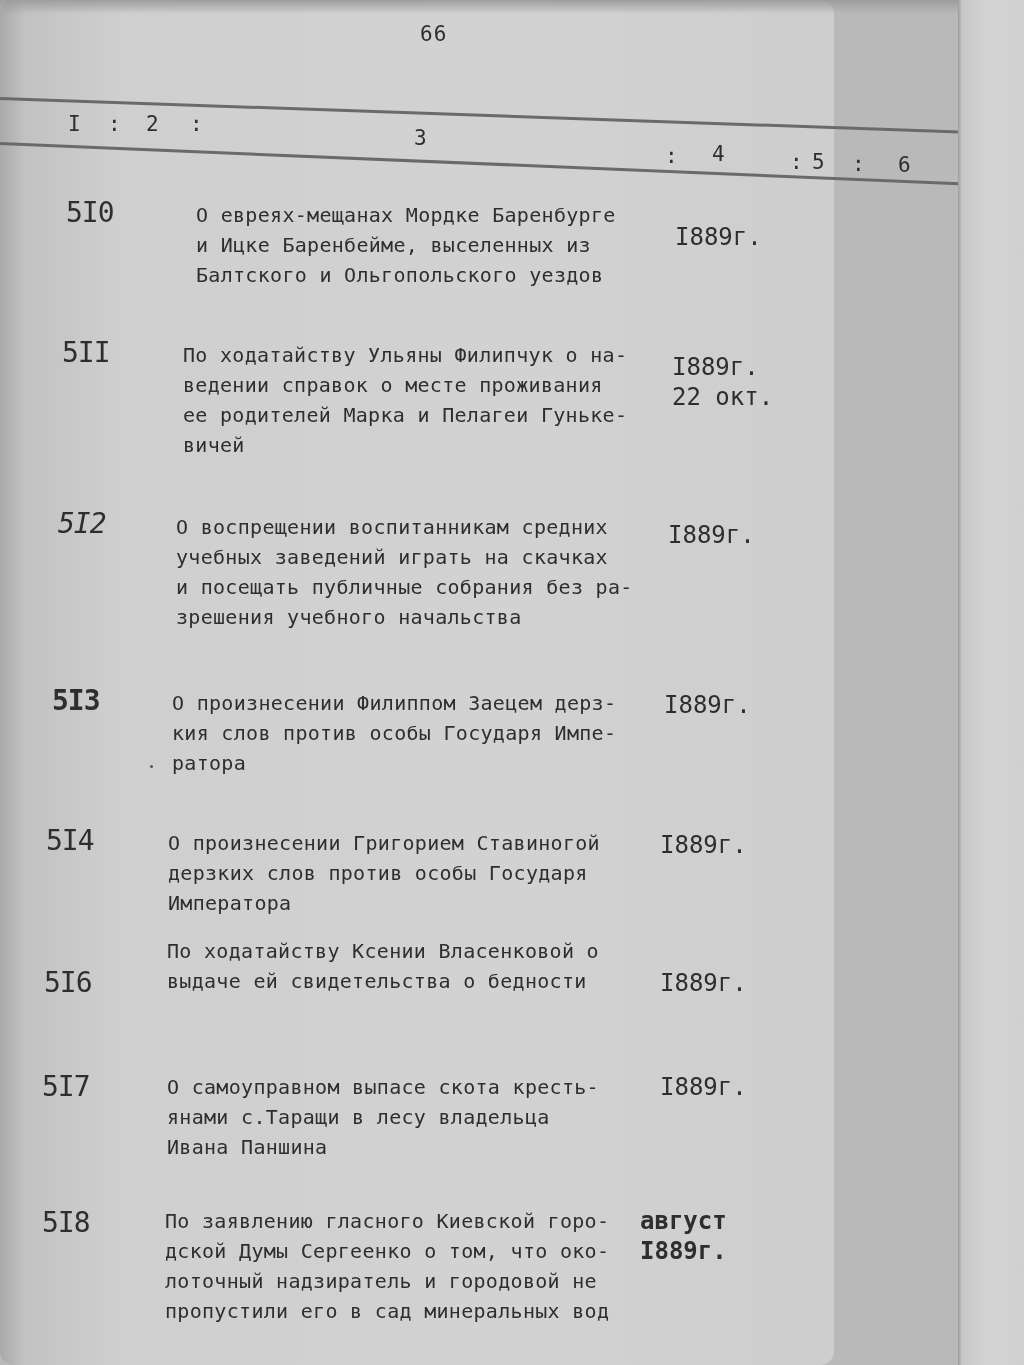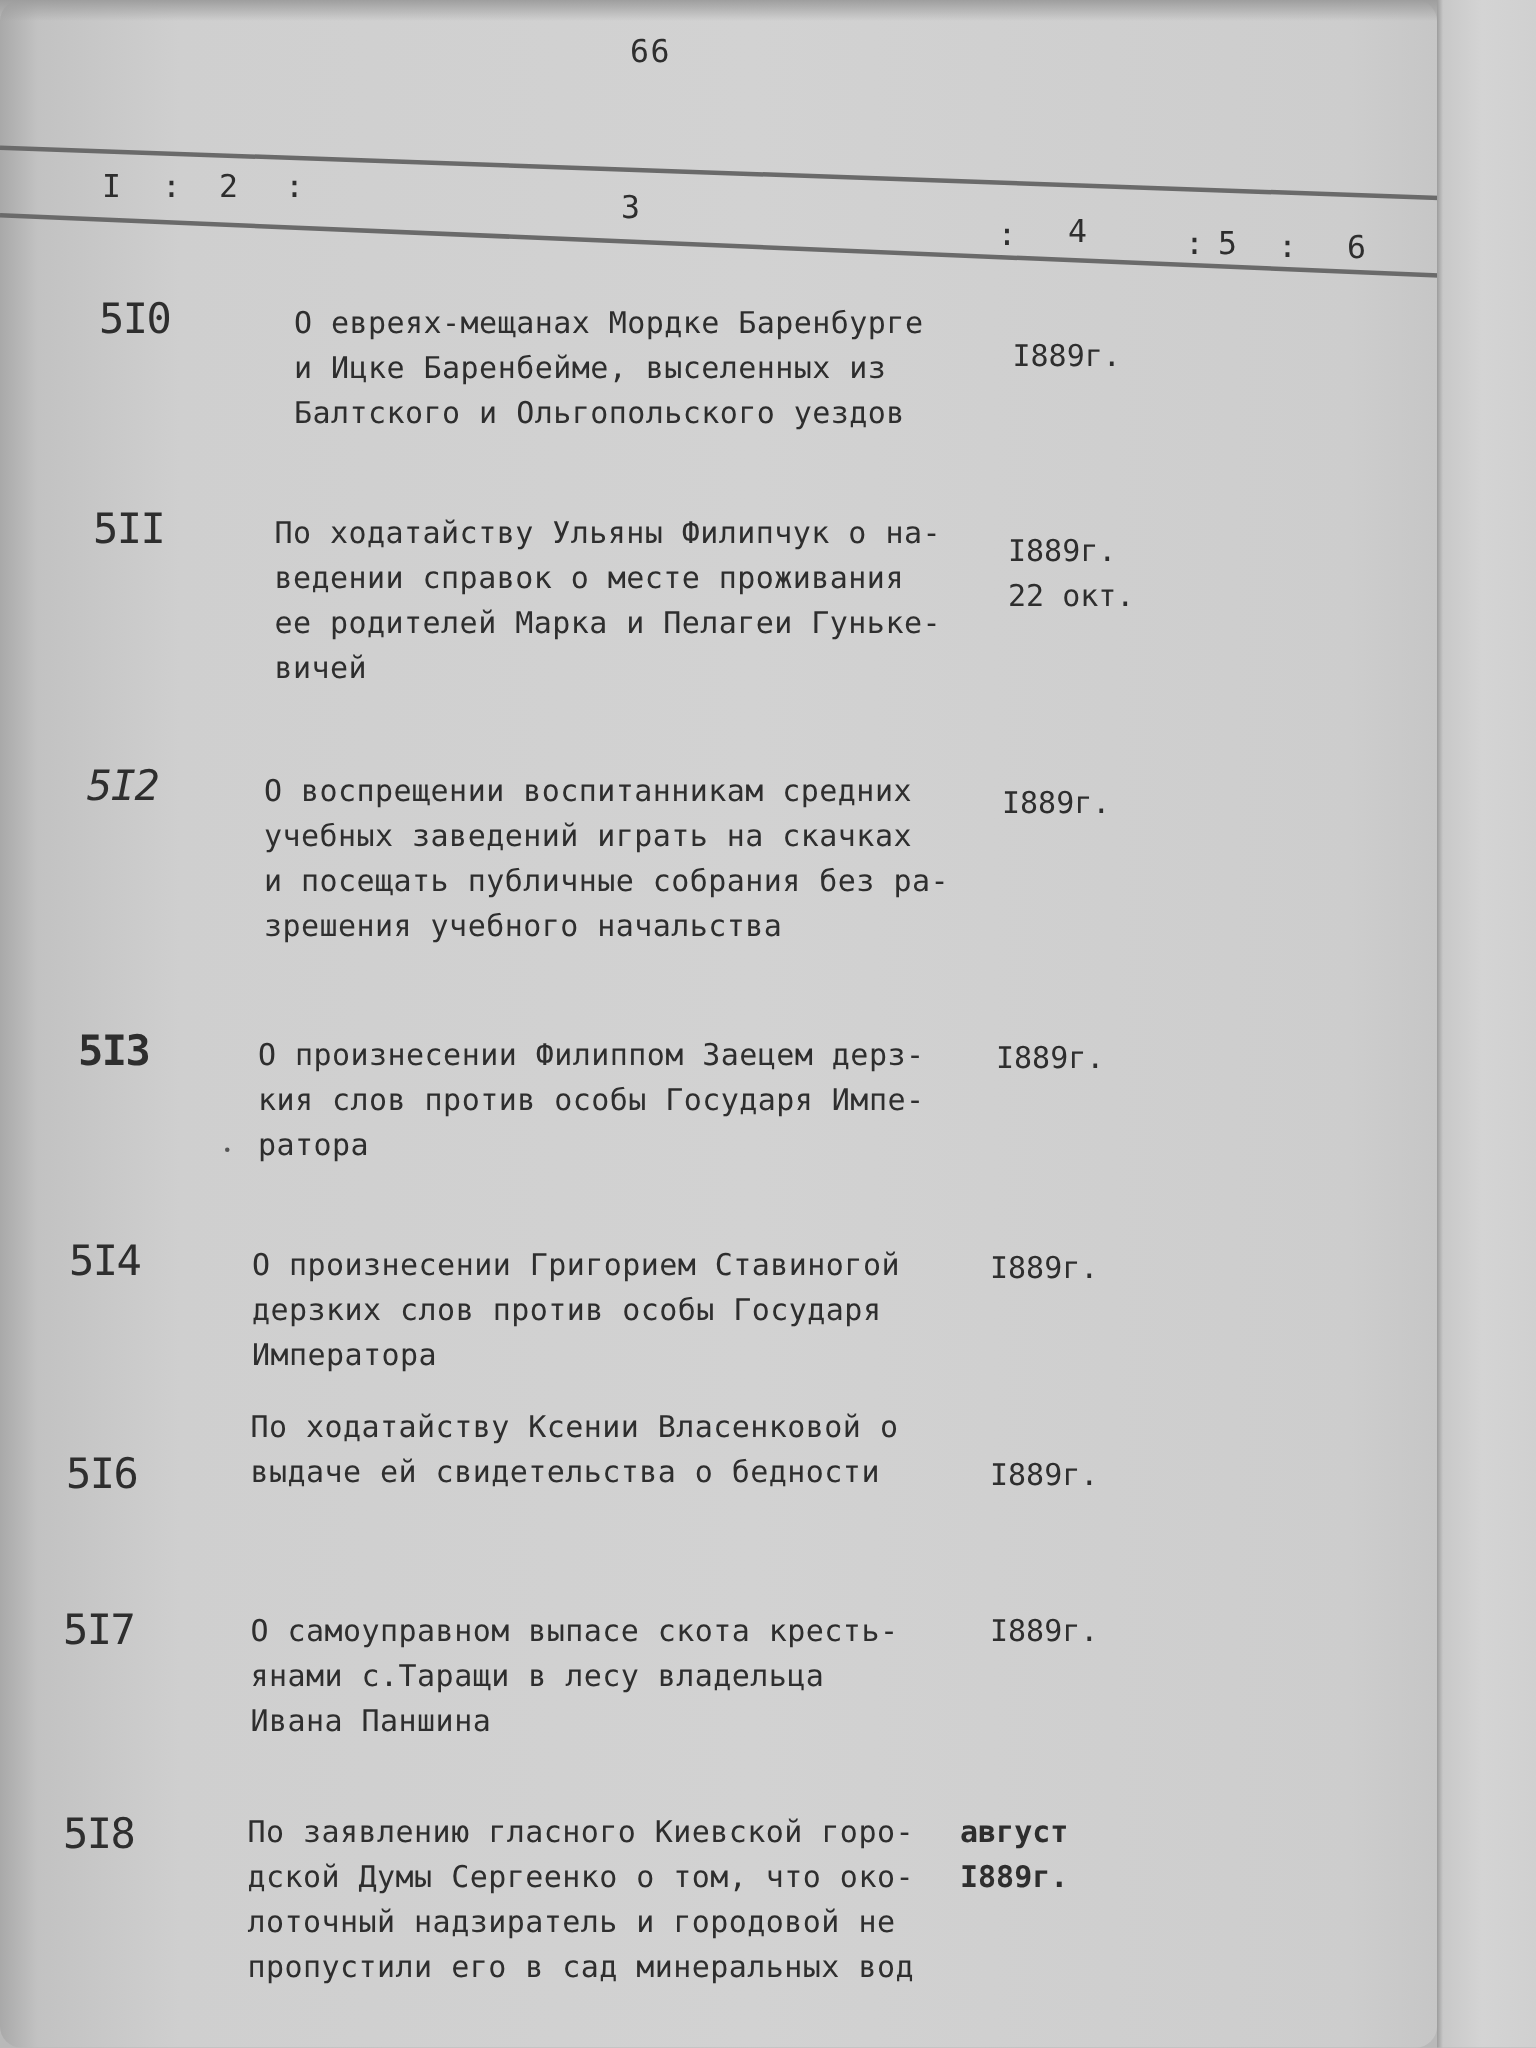--- a/index.html
+++ b/index.html
@@ -12,21 +12,21 @@
       position: relative;
       overflow: hidden;
       background: #b9b9b9;
       font-family: "DejaVu Sans Mono", "Liberation Mono", monospace;
       color: #2e2e2e;
     }
     .page {
       position: absolute;
       left: 0;
       top: 0;
-      width: 958px;
+      width: 834px;
       height: 1365px;
       background: linear-gradient(90deg, #a9a9a9 0px, #c2c2c2 25px, #cfcfcf 120px, #d2d2d2 500px, #cdcdcd 900px, #c6c6c6 958px);
       border-top-right-radius: 14px;
       border-radius: 14px;
     }
     .page-shadow-top {
       position: absolute;
       left: 0; top: 0; width: 958px; height: 14px;
       background: linear-gradient(180deg, #9e9e9e, rgba(0,0,0,0));
     }
@@ -66,21 +66,21 @@
     }
     .entry-text {
       position: absolute;
       font-size: 20px;
       line-height: 30px;
       white-space: pre;
       letter-spacing: 0.3px;
     }
     .entry-date {
       position: absolute;
-      font-size: 20px;
+      font-size: 24px;
       line-height: 30px;
       white-space: pre;
     }
     .speck {
       position: absolute;
       width: 3px; height: 3px;
       border-radius: 50%;
       background: #555;
     }
   </style>

